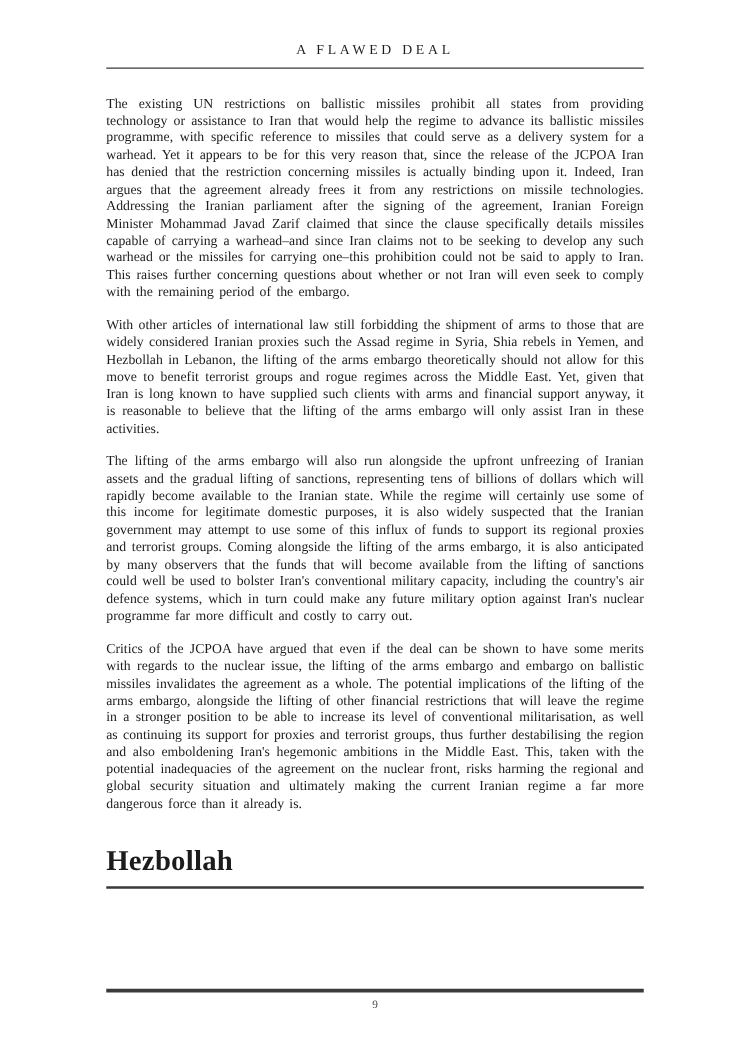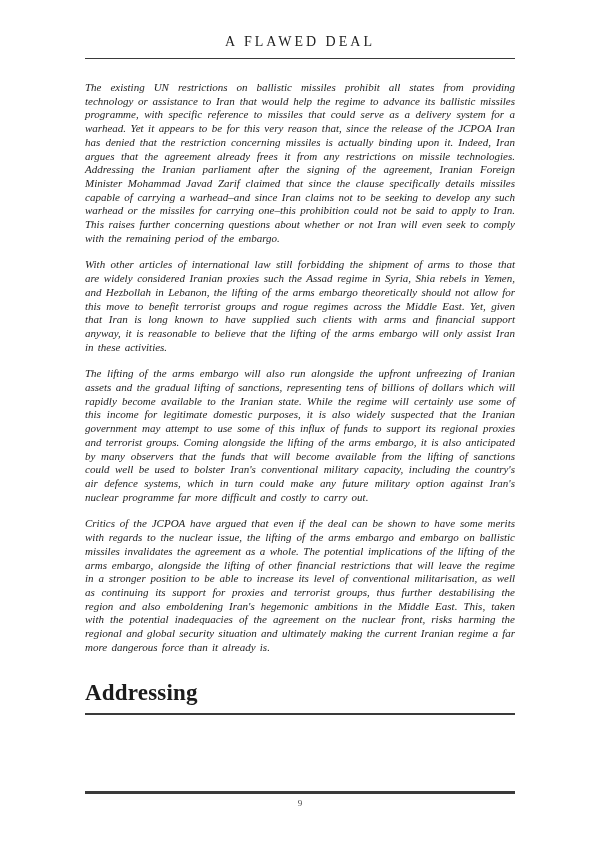--- a/index.html
+++ b/index.html
@@ -15,42 +15,41 @@
     overflow: hidden;
   }
   .page-inner {
     position: absolute;
     left: 85px;
     right: 85px;
     top: 34px;
   }
   .running-head {
     text-align: center;
-    font-size: 14px;
+    font-size: 11px;
     letter-spacing: 3px;
     font-variant: small-caps;
     text-transform: uppercase;
     color: var(--text, #1c1c1c);
   }
   .head-rule {
     border: none;
     border-top: 1px solid var(--rule, #3a3a3a);
     margin: 8px 0 0 0;
   }
   .body-text {
     margin-top: 22px;
   }
   .para {
     font-size: 11px;
     line-height: 13.7px;
     text-align: justify;
     word-spacing: 1.5px;
     margin-bottom: 13px;
     color: var(--text, #1c1c1c);
-    font-style: italic;
   }
   .section-heading {
     font-size: 23px;
     font-weight: bold;
     letter-spacing: 0.2px;
     margin-top: 26px;
     color: var(--text, #1c1c1c);
   }
   .section-rule {
     border: none;
@@ -87,21 +86,21 @@
     </header>
 
     <main class="body-text">
       <div>
           <p class="para">The existing UN restrictions on ballistic missiles prohibit all states from providing technology or assistance to Iran that would help the regime to advance its ballistic missiles programme, with specific reference to missiles that could serve as a delivery system for a warhead. Yet it appears to be for this very reason that, since the release of the JCPOA Iran has denied that the restriction concerning missiles is actually binding upon it. Indeed, Iran argues that the agreement already frees it from any restrictions on missile technologies. Addressing the Iranian parliament after the signing of the agreement, Iranian Foreign Minister Mohammad Javad Zarif claimed that since the clause specifically details missiles capable of carrying a warhead–and since Iran claims not to be seeking to develop any such warhead or the missiles for carrying one–this prohibition could not be said to apply to Iran. This raises further concerning questions about whether or not Iran will even seek to comply with the remaining period of the embargo.</p>
           <p class="para">With other articles of international law still forbidding the shipment of arms to those that are widely considered Iranian proxies such the Assad regime in Syria, Shia rebels in Yemen, and Hezbollah in Lebanon, the lifting of the arms embargo theoretically should not allow for this move to benefit terrorist groups and rogue regimes across the Middle East. Yet, given that Iran is long known to have supplied such clients with arms and financial support anyway, it is reasonable to believe that the lifting of the arms embargo will only assist Iran in these activities.</p>
           <p class="para">The lifting of the arms embargo will also run alongside the upfront unfreezing of Iranian assets and the gradual lifting of sanctions, representing tens of billions of dollars which will rapidly become available to the Iranian state. While the regime will certainly use some of this income for legitimate domestic purposes, it is also widely suspected that the Iranian government may attempt to use some of this influx of funds to support its regional proxies and terrorist groups. Coming alongside the lifting of the arms embargo, it is also anticipated by many observers that the funds that will become available from the lifting of sanctions could well be used to bolster Iran's conventional military capacity, including the country's air defence systems, which in turn could make any future military option against Iran's nuclear programme far more difficult and costly to carry out.</p>
           <p class="para">Critics of the JCPOA have argued that even if the deal can be shown to have some merits with regards to the nuclear issue, the lifting of the arms embargo and embargo on ballistic missiles invalidates the agreement as a whole. The potential implications of the lifting of the arms embargo, alongside the lifting of other financial restrictions that will leave the regime in a stronger position to be able to increase its level of conventional militarisation, as well as continuing its support for proxies and terrorist groups, thus further destabilising the region and also emboldening Iran's hegemonic ambitions in the Middle East. This, taken with the potential inadequacies of the agreement on the nuclear front, risks harming the regional and global security situation and ultimately making the current Iranian regime a far more dangerous force than it already is.</p>
         </div>
 
-      <h1 class="section-heading">Addressing</h1>
+      <h1 class="section-heading">Hezbollah</h1>
       <hr class="section-rule">
 
     </main>
 
   </div>
 
   <footer class="page-footer">
     <hr class="foot-rule">
     <div class="page-number">9</div>
   </footer>

